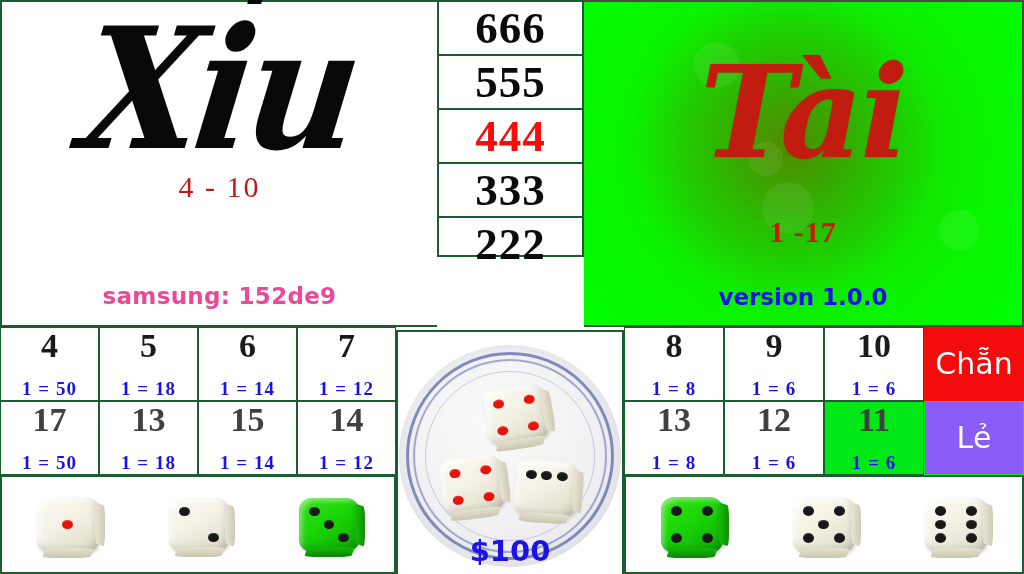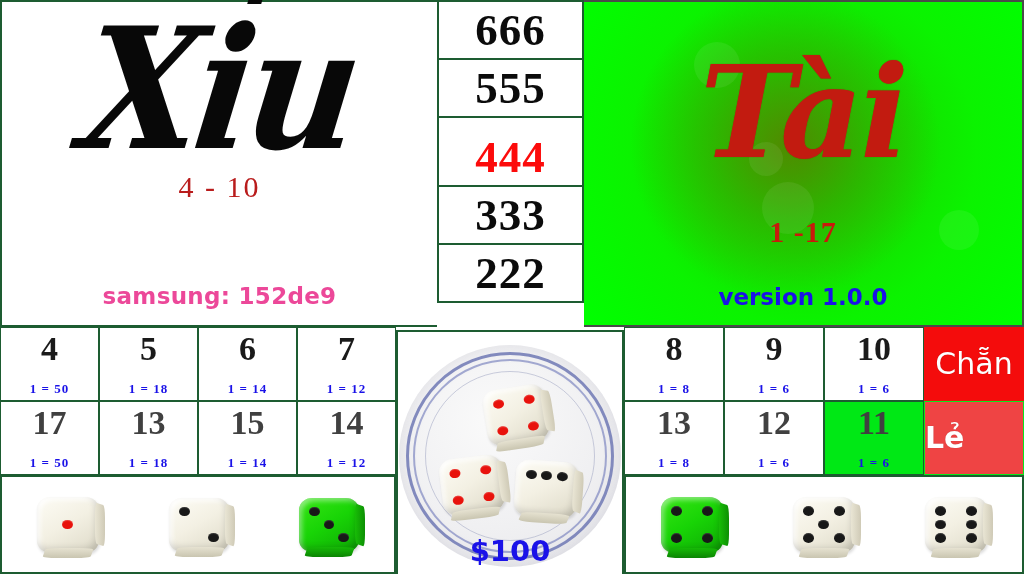--- a/index.html
+++ b/index.html
@@ -39,39 +39,39 @@
   .xiu-device{
     position:absolute;left:0;right:0;bottom:16px;
     text-align:center;
     font-family:"DejaVu Sans",sans-serif;
     font-weight:700;font-size:23px;color:#ec4899;
     letter-spacing:0.3px;
   }
 
   
   .num-col{
-    position:absolute;left:437px;top:0;width:147px;height:303px;
+    position:absolute;left:437px;top:0;width:147px;height:257px;
     box-sizing:border-box;
     border:2px solid #1d5c31;
     display:flex;flex-direction:column;
     background:#fff;
   }
   .num-cell{
     flex:1 1 0;
     display:flex;align-items:center;justify-content:center;
     border-bottom:2px solid #1d5c31;
     box-sizing:border-box;
     font-family:"Liberation Serif",serif;
     font-weight:700;
     font-size:45px;
     color:#0b0b0b;
     letter-spacing:1px;
   }
   .num-cell:last-child{border-bottom:none;}
-  .num-cell.red{color:#fc0b0b;margin-top:12px;}
+  .num-cell.red{color:#fc0b0b;}
 
   
   .tai-panel{
     position:absolute;left:584px;top:0;width:440px;height:327px;
     box-sizing:border-box;
     border:2px solid #4a4a4a;border-left:none;
     background:
       radial-gradient(circle at 46% 44%, rgba(120,90,0,.55) 0%, rgba(90,110,0,.30) 26%, rgba(0,0,0,0) 52%),
       radial-gradient(circle at 50% 46%, #21c400 0%, #14e000 38%, #0bf300 62%, #00ff00 100%);
     overflow:hidden;
@@ -122,37 +122,37 @@
   .bet-left .bet-row:first-child .bet-cell{border-bottom-width:1.5px;}
   .bet-num{
     font-family:"Liberation Serif",serif;
     font-weight:700;font-size:34px;line-height:1;
     color:#1a1a1a;
   }
   .bet-num.red{color:#404040;}
   .bet-odds{
     margin-top:15px;
     font-family:"Liberation Serif",serif;
-    font-weight:700;font-size:13px;
+    font-weight:700;font-size:19px;
     color:#1a12e8;letter-spacing:1px;
   }
   .bet-cell.sel{background:#00e815;}
   .cell-chan{
     background:#f40c0c;border-color:#f40c0c;
     color:#fff;
     font-family:"DejaVu Sans",sans-serif;
     font-weight:400;font-size:30px;
     align-items:center;justify-content:center;
   }
   .cell-le{
-    background:#ef4444;border-color:#09e81c;
+    background:#8b5cf6;border-color:#09e81c;
     color:#fff;
     font-family:"DejaVu Sans",sans-serif;
-    font-weight:700;font-size:30px;
-    align-items:flex-start;justify-content:center;
+    font-weight:400;font-size:30px;
+    align-items:center;justify-content:center;
   }
   .pl-text{line-height:1;text-shadow:0 0 1px rgba(0,0,0,.25);}
 
   
   .strip-left{
     position:absolute;left:0;top:475px;width:396px;height:99px;
     box-sizing:border-box;border:2px solid #1d5c31;background:#fff;
     display:flex;align-items:center;justify-content:space-around;
   }
   .strip-right{

